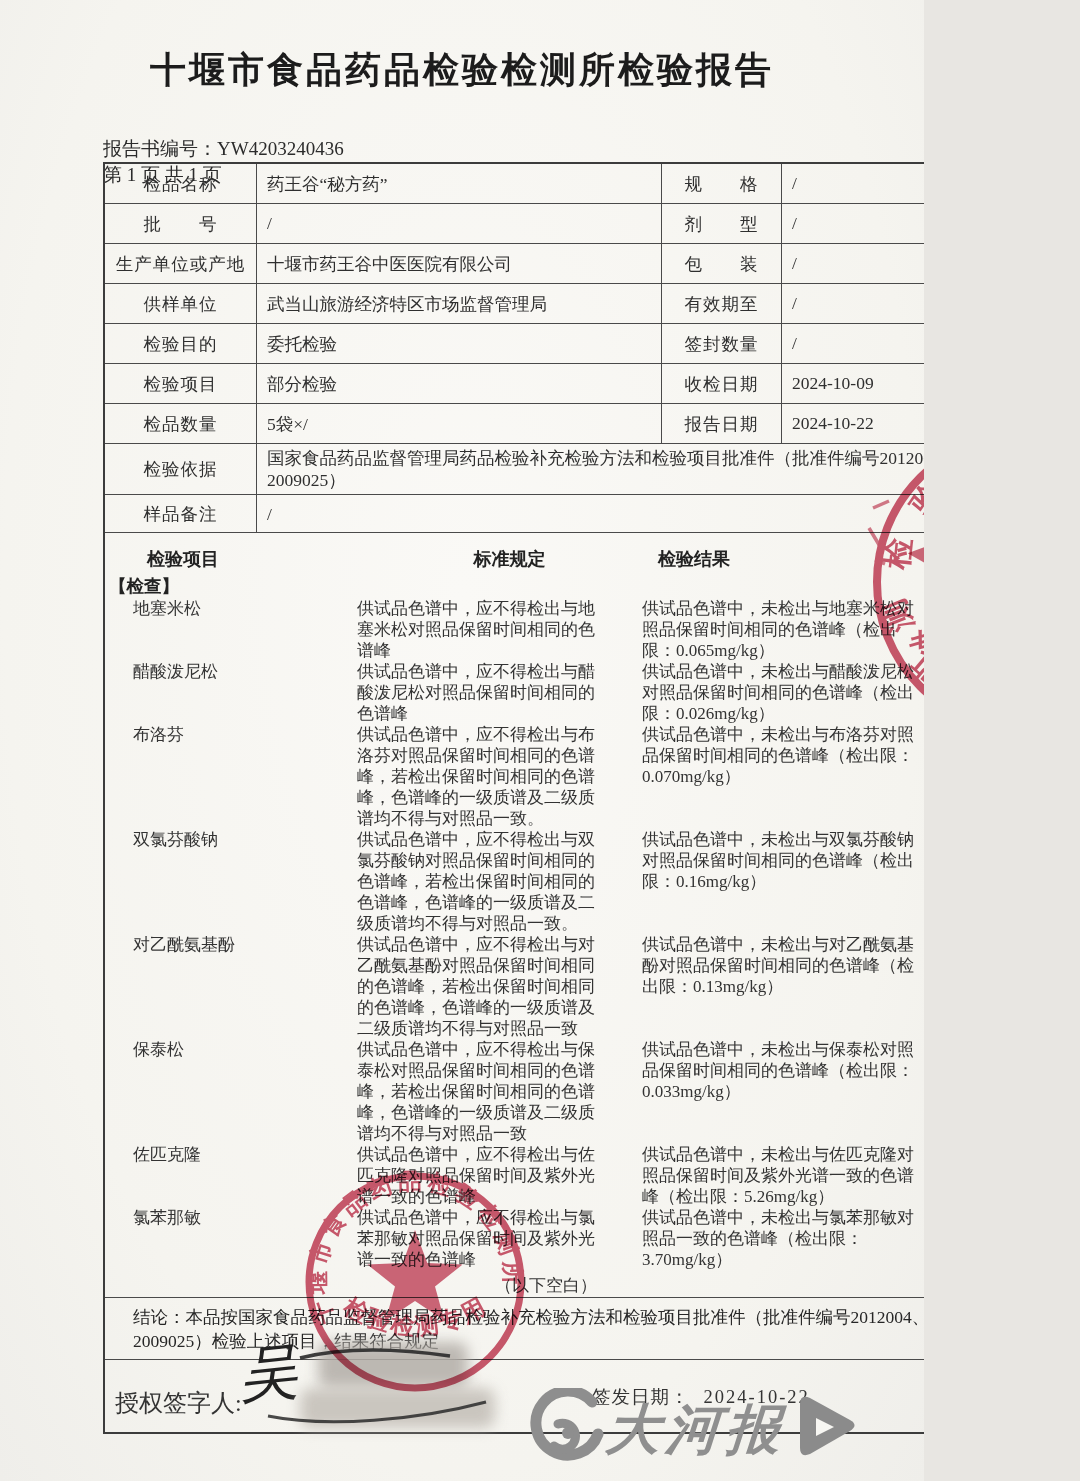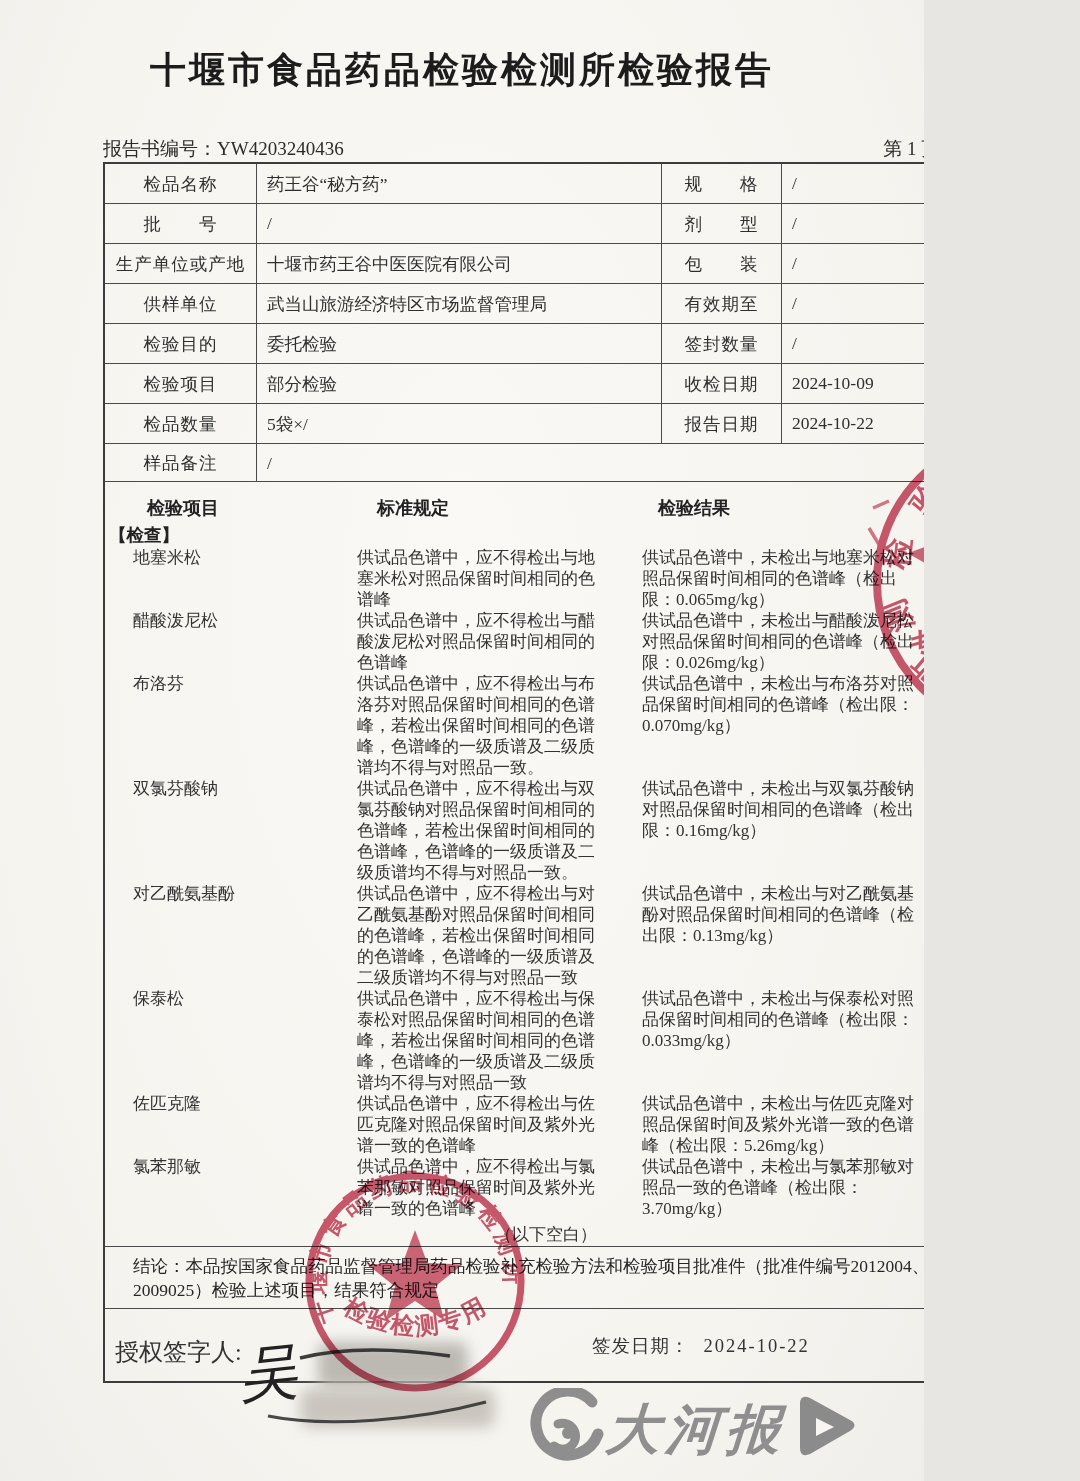--- a/index.html
+++ b/index.html
@@ -11,40 +11,40 @@
     font-family:"Liberation Serif","DejaVu Serif",serif;
     color:#333;
   }
   .title {
     position:absolute; top:46px; left:0; right:0; text-align:center;
     font-family:"Liberation Sans","DejaVu Sans",sans-serif;
     font-size:36px; font-weight:700; letter-spacing:3px; color:#1c1c1c;
   }
   .header-line {
     position:absolute; top:136px; left:103px; width:899px;
-    display:flex; justify-content:space-between; font-size:19px; color:#2b2b2b;
+    display:flex; justify-content:space-between; font-size:19px; color:#2b2b2b;flex-direction:column;
   }
   .doc {
     position:absolute; left:103px; top:162px; width:899px;
     border:2px solid #3c3c3c; background:transparent;
   }
   .info-row { display:grid; grid-template-columns:152px 405px 120px 1fr; height:40px; border-bottom:1.5px solid #4a4a4a; }
   .cell { display:flex; align-items:center; font-size:17.5px; color:#2f2f2f; }
   .lc { justify-content:center; border-right:1.5px solid #4a4a4a; letter-spacing:1px; }
   .vc { padding-left:10px; }
   .vc.mid { border-right:1.5px solid #4a4a4a; }
   .full-row { display:grid; grid-template-columns:152px 1fr; border-bottom:1.5px solid #4a4a4a; }
   .full-row .vc { padding:3px 12px 3px 10px; line-height:22px; display:flex; align-items:center; }
   .fr-basis { min-height:47px; }
   .fr-note { min-height:38px; }
 
   .results { position:relative; border-bottom:1.5px solid #4a4a4a; min-height:757px; font-size:17px; }
   .res-head { display:grid; grid-template-columns:252px 285px 1fr; padding-top:14px; font-weight:600; font-size:18px; color:#222; }
   .res-head .h1 { padding-left:42px; }
-  .res-head .h2 { padding-left:20px; }
+  .res-head .h2 { padding-left:20px;text-align:center; }
   .res-head .h3 { padding-left:16px; }
   .section-label { padding-left:4px; margin-top:3px; font-weight:600; font-size:17.5px; color:#222; }
   .res-item { display:grid; grid-template-columns:252px 285px 1fr; line-height:21px; }
   .res-item .name { padding-left:28px; }
   .res-item .std { padding-right:32px; }
   .res-item .res { padding-right:76px; }
   .blank-note { margin:4px 0 0 390px; font-size:17px; }
 
   .conclusion { border-bottom:1.5px solid #4a4a4a; min-height:52px; padding:7px 14px 6px 28px; font-size:17.5px; line-height:24px; color:#262626; }
   .sign-row { position:relative; height:72px; }
@@ -126,20 +126,24 @@
       <div class="cell lc">收检日期</div>
       <div class="cell vc">2024-10-09</div>
     </div>
     <div class="info-row">
       <div class="cell lc">检品数量</div>
       <div class="cell vc mid">5袋×/</div>
       <div class="cell lc">报告日期</div>
       <div class="cell vc">2024-10-22</div>
     </div>
 
+    <div class="full-row fr-basis">
+      <div class="cell lc">检验依据</div>
+      <div class="cell vc">国家食品药品监督管理局药品检验补充检验方法和检验项目批准件（批准件编号2012004、2009025）</div>
+    </div>
     <div class="full-row fr-note">
       <div class="cell lc">样品备注</div>
       <div class="cell vc">/</div>
     </div>
 
     <div class="results">
       <div class="res-head">
         <span class="h1">检验项目</span>
         <span class="h2">标准规定</span>
         <span class="h3">检验结果</span>

